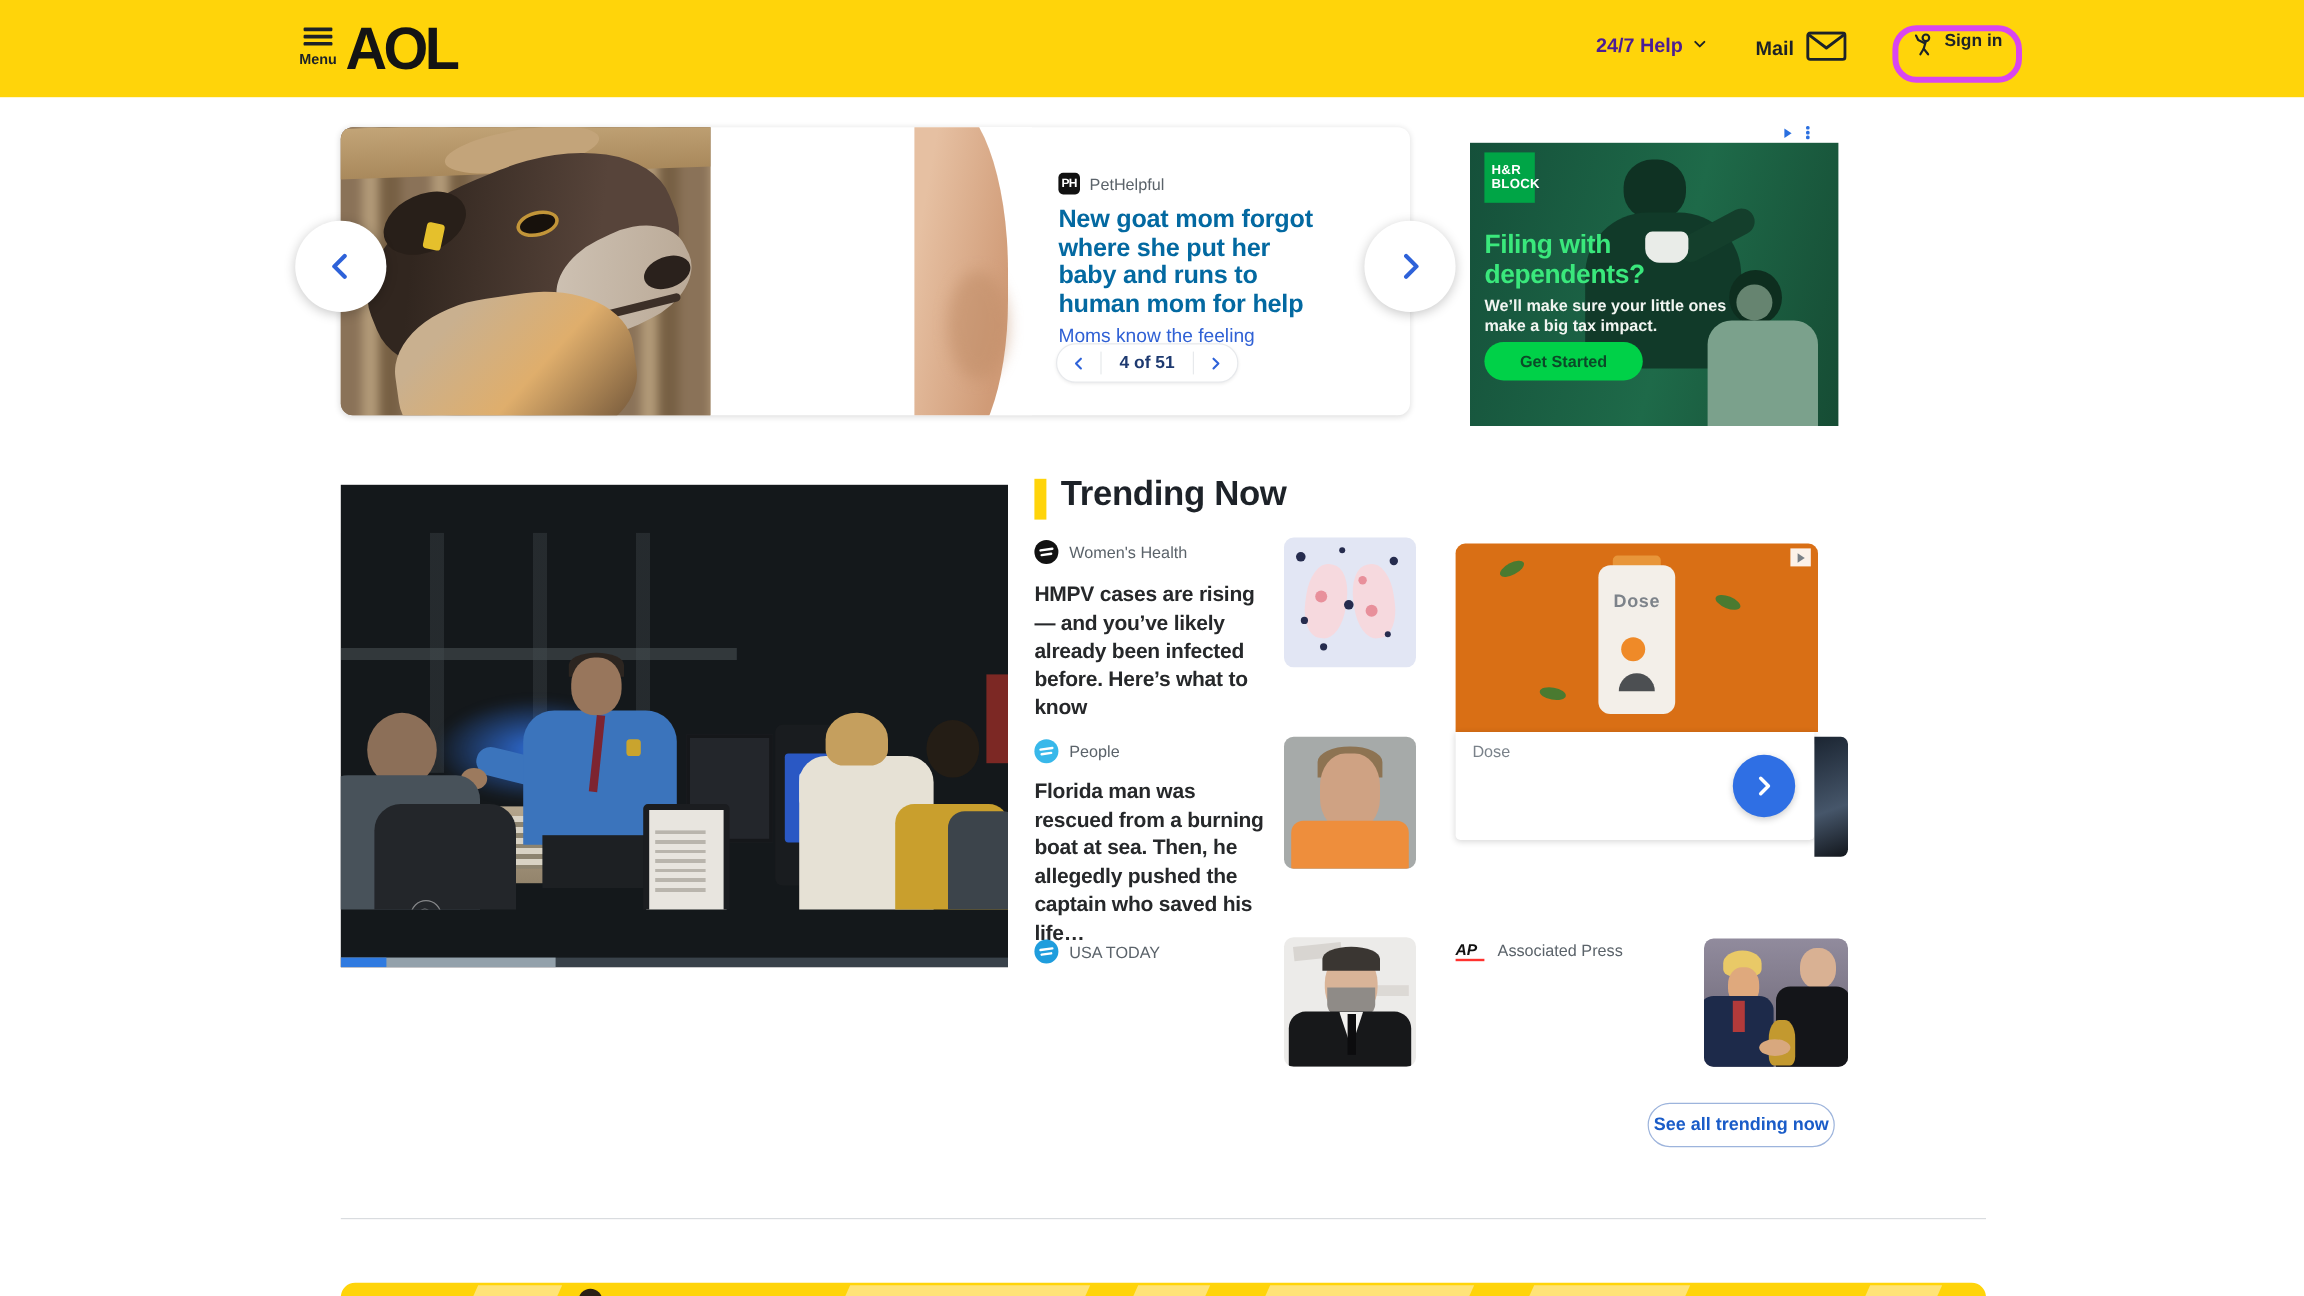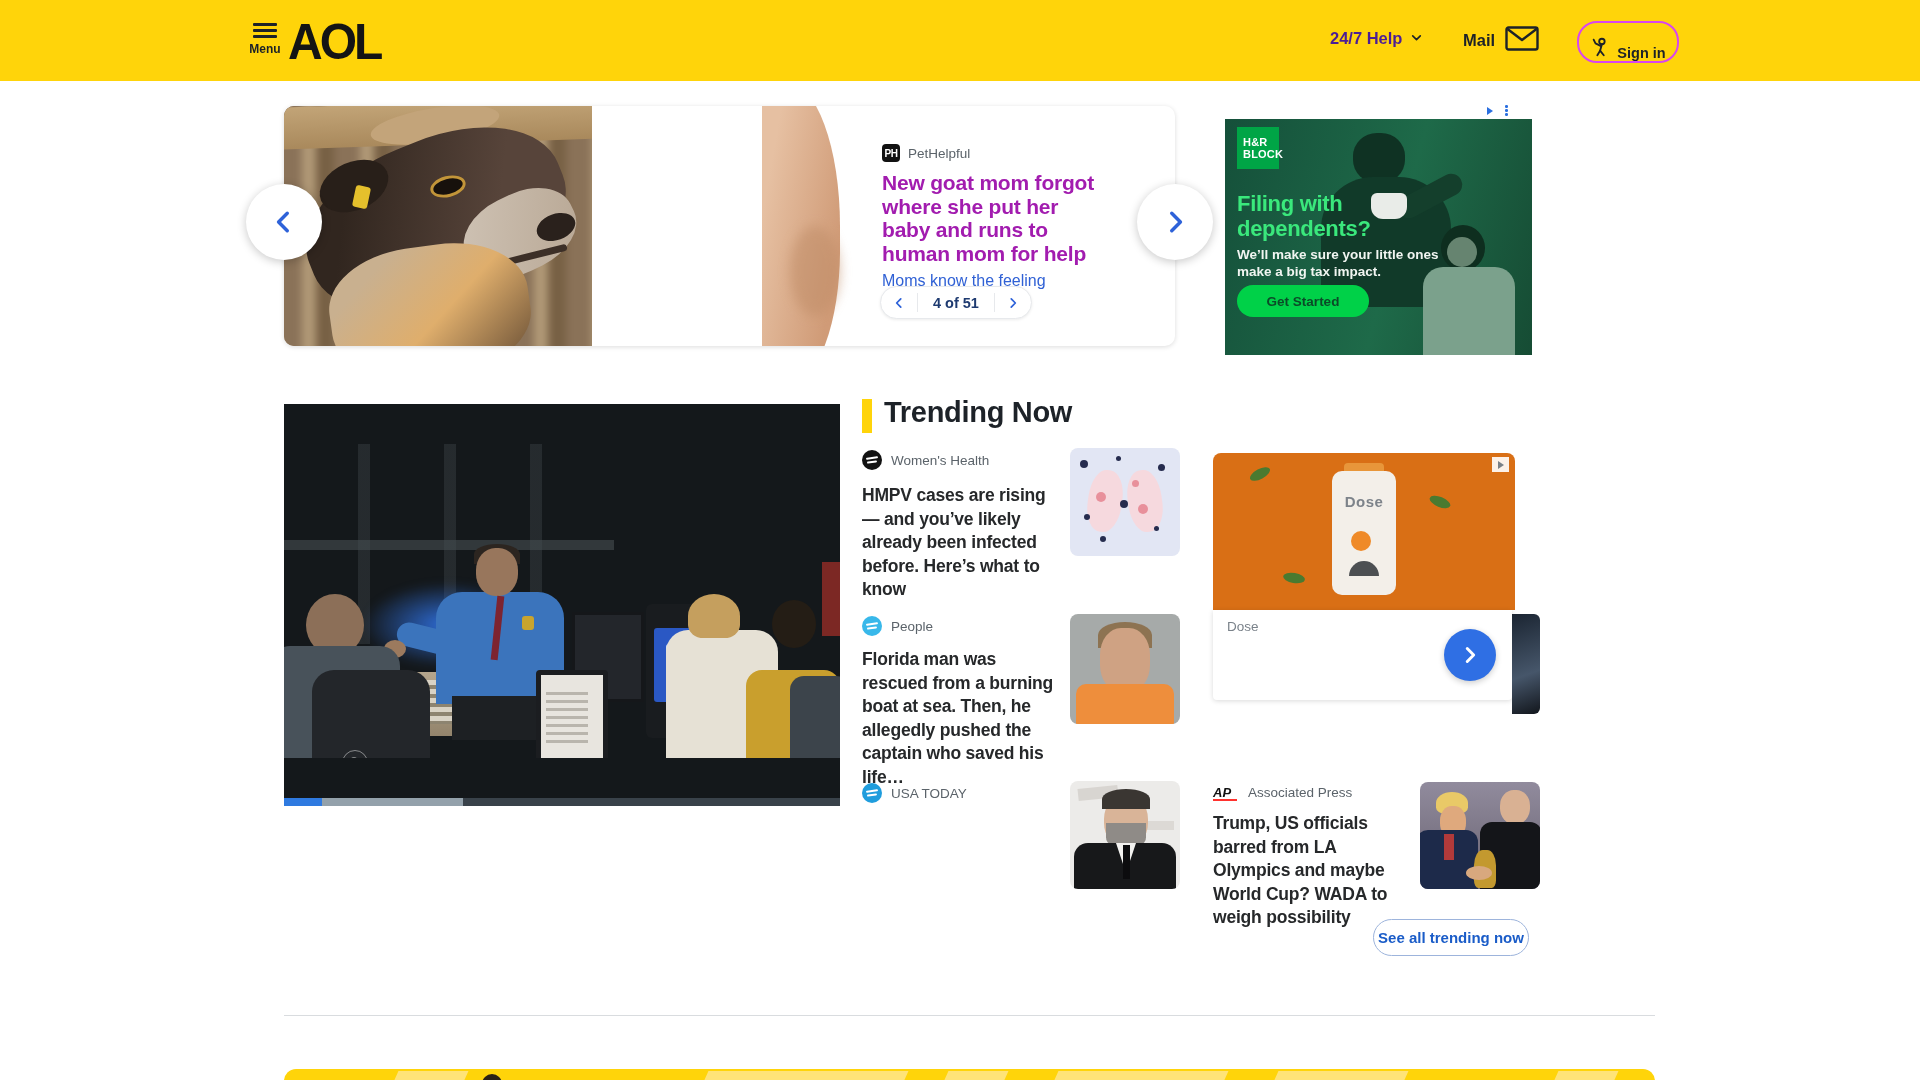--- a/index.html
+++ b/index.html
@@ -13,21 +13,21 @@
   #menuBtn{left:248px;top:20px;width:34px;height:44px;text-align:center;}
   .mbar{width:24px;height:3px;background:#1d2228;margin:3px auto 0;border-radius:1px;}
   #menuLbl{font-size:12px;font-weight:700;color:#1d2228;margin-top:4px;}
   #logo{left:288px;top:14px;font-size:48px;font-weight:900;letter-spacing:-3px;color:#141414;transform:scaleY(1.04);}
   #searchPill{left:675px;top:15px;width:562px;height:50px;background:#fff;border-radius:26px;}
   #searchInput{position:absolute;left:28px;top:0;width:470px;height:50px;border:0;outline:none;background:transparent;font-size:17px;color:#1d2228;font-family:"Liberation Sans",sans-serif;}
   #searchInput::placeholder{color:#444b52;opacity:1;}
   #searchIcon{position:absolute;right:20px;top:13px;}
   #helpItem{left:1330px;top:29px;display:flex;align-items:center;gap:8px;font-size:16.5px;font-weight:700;color:#4c1d95;text-align:center;}
   #mailItem{left:1463px;top:26px;display:flex;align-items:center;gap:10px;font-size:16.5px;font-weight:700;color:#1d2228;}
-  #signinBtn{left:1577px;top:21px;width:98px;height:38px;border:2px solid #d946ef;border-radius:20px;display:flex;align-items:flex-end;justify-content:center;gap:5px;font-size:14.5px;font-weight:700;color:#1d2228;}
+  #signinBtn{left:1577px;top:21px;width:98px;height:38px;border:5px solid #d946ef;border-radius:20px;display:flex;align-items:flex-start;justify-content:center;gap:5px;font-size:14.5px;font-weight:700;color:#1d2228;}
 
   
   #heroCard{left:284px;top:106px;width:891px;height:240px;background:#fff;border-radius:10px;box-shadow:0 1px 5px rgba(0,0,0,.14);}
   #goatImg{left:0;top:0;width:308px;height:240px;border-radius:10px 0 0 10px;overflow:hidden;background:#9b7f5f;}
   .g-slats{position:absolute;inset:-8px;background:repeating-linear-gradient(90deg,#8a7258 0 26px,#b29a78 26px 40px,#776044 40px 58px);filter:blur(4px);}
   .g-log{position:absolute;left:-6px;top:-4px;width:330px;height:42px;background:linear-gradient(#c2a477,#a9895c);transform:rotate(-2deg);}
   .g-horn{position:absolute;left:86px;top:2px;width:130px;height:34px;background:#c3a47a;border-radius:50%;transform:rotate(-9deg);}
   .g-head{position:absolute;left:18px;top:34px;width:268px;height:158px;background:linear-gradient(118deg,#31261f 20%,#57443a 70%);border-radius:46%;transform:rotate(-22deg);}
   .g-ear{position:absolute;left:34px;top:56px;width:72px;height:48px;background:#281f19;border-radius:50%;transform:rotate(-24deg);}
   .g-tag{position:absolute;left:70px;top:80px;width:15px;height:22px;background:#e5c02c;border-radius:3px;transform:rotate(12deg);}
@@ -36,21 +36,21 @@
   .g-nose{position:absolute;left:252px;top:108px;width:40px;height:26px;background:#2a211c;border-radius:50%;transform:rotate(-20deg);}
   .g-mouth{position:absolute;left:214px;top:146px;width:70px;height:7px;background:#3c2f27;border-radius:4px;transform:rotate(-14deg);}
   .g-beard{position:absolute;left:46px;top:140px;width:200px;height:130px;background:linear-gradient(140deg,#c9b08f 20%,#dfae6c 55%,#7e603f 90%);border-radius:42%;transform:rotate(-8deg);}
   #armImg{left:478px;top:0;width:98px;height:240px;overflow:hidden;background:#fff;}
   .a-skin{position:absolute;left:-34px;top:-24px;width:112px;height:300px;background:linear-gradient(100deg,#e6c0a2 35%,#d09b77 85%);border-radius:0 48% 44% 0;}
   .a-shade{position:absolute;left:28px;top:120px;width:50px;height:90px;background:#c08d68;border-radius:50%;opacity:.55;filter:blur(6px);}
   #heroText{left:598px;top:38px;width:218px;}
   .srcRow{display:flex;align-items:center;gap:8px;}
   #phBadge{width:18px;height:18px;background:#111;border-radius:4px;color:#fff;font-size:10px;font-weight:800;display:flex;align-items:center;justify-content:center;letter-spacing:-0.5px;}
   .srcLbl{font-size:13.5px;color:#5b636a;}
-  #heroHeadline{margin-top:9px;font-size:21px;line-height:23.5px;font-weight:800;color:#a21caf;letter-spacing:-0.2px;}
+  #heroHeadline{margin-top:9px;font-size:21px;line-height:23.5px;font-weight:800;color:#0369a1;letter-spacing:-0.2px;}
   #heroSub{margin-top:7px;font-size:16px;font-weight:500;color:#3061d5;}
   #pagPill{left:596px;top:180px;height:31px;display:inline-flex;align-items:center;background:#fff;border:1px solid #e7e9ec;border-radius:17px;box-shadow:0 1px 3px rgba(0,0,0,.08);}
   .pagBtn{width:36px;height:31px;display:flex;align-items:center;justify-content:center;}
   .pagDiv{width:1px;height:19px;background:#e7e9ec;}
   #pagLabel{padding:0 15px;font-size:14.5px;font-weight:700;color:#1e3a70;}
   .navCircle{width:76px;height:76px;background:#fff;border-radius:50%;box-shadow:0 2px 10px rgba(0,0,0,.22);display:flex;align-items:center;justify-content:center;}
   #prevCircle{left:-38px;top:78px;}
   #nextCircle{left:853px;top:78px;}
 
   
@@ -411,21 +411,20 @@
       <span class="kimBeard"></span>
     <span class="kimSuit"></span>
       <span class="kimShirt"></span>
       <span class="kimTie"></span>
   </div>
 
   <div class="abs tSrcRow" style="left:1213px;top:783px;">
     <span id="apBadge"><b>AP</b><i></i></span>
     <span class="srcLbl">Associated Press</span>
   </div>
-  <div class="tHeadline click" style="left:1213px;top:812px;">Trump, US officials barred from LA Olympics and maybe World Cup? WADA to weigh possibility</div>
   <div class="thumb click" id="thTrump" style="left:1420px;top:782px;width:120px;height:107px;">
     <span class="trHair"></span>
       <span class="trFace"></span>
       <span class="trSuit"></span>
       <span class="trMedal"></span>
     <span class="infHead"></span>
       <span class="infSuit"></span>
       <span class="trophy"></span>
       <span class="shake"></span>
   </div>

